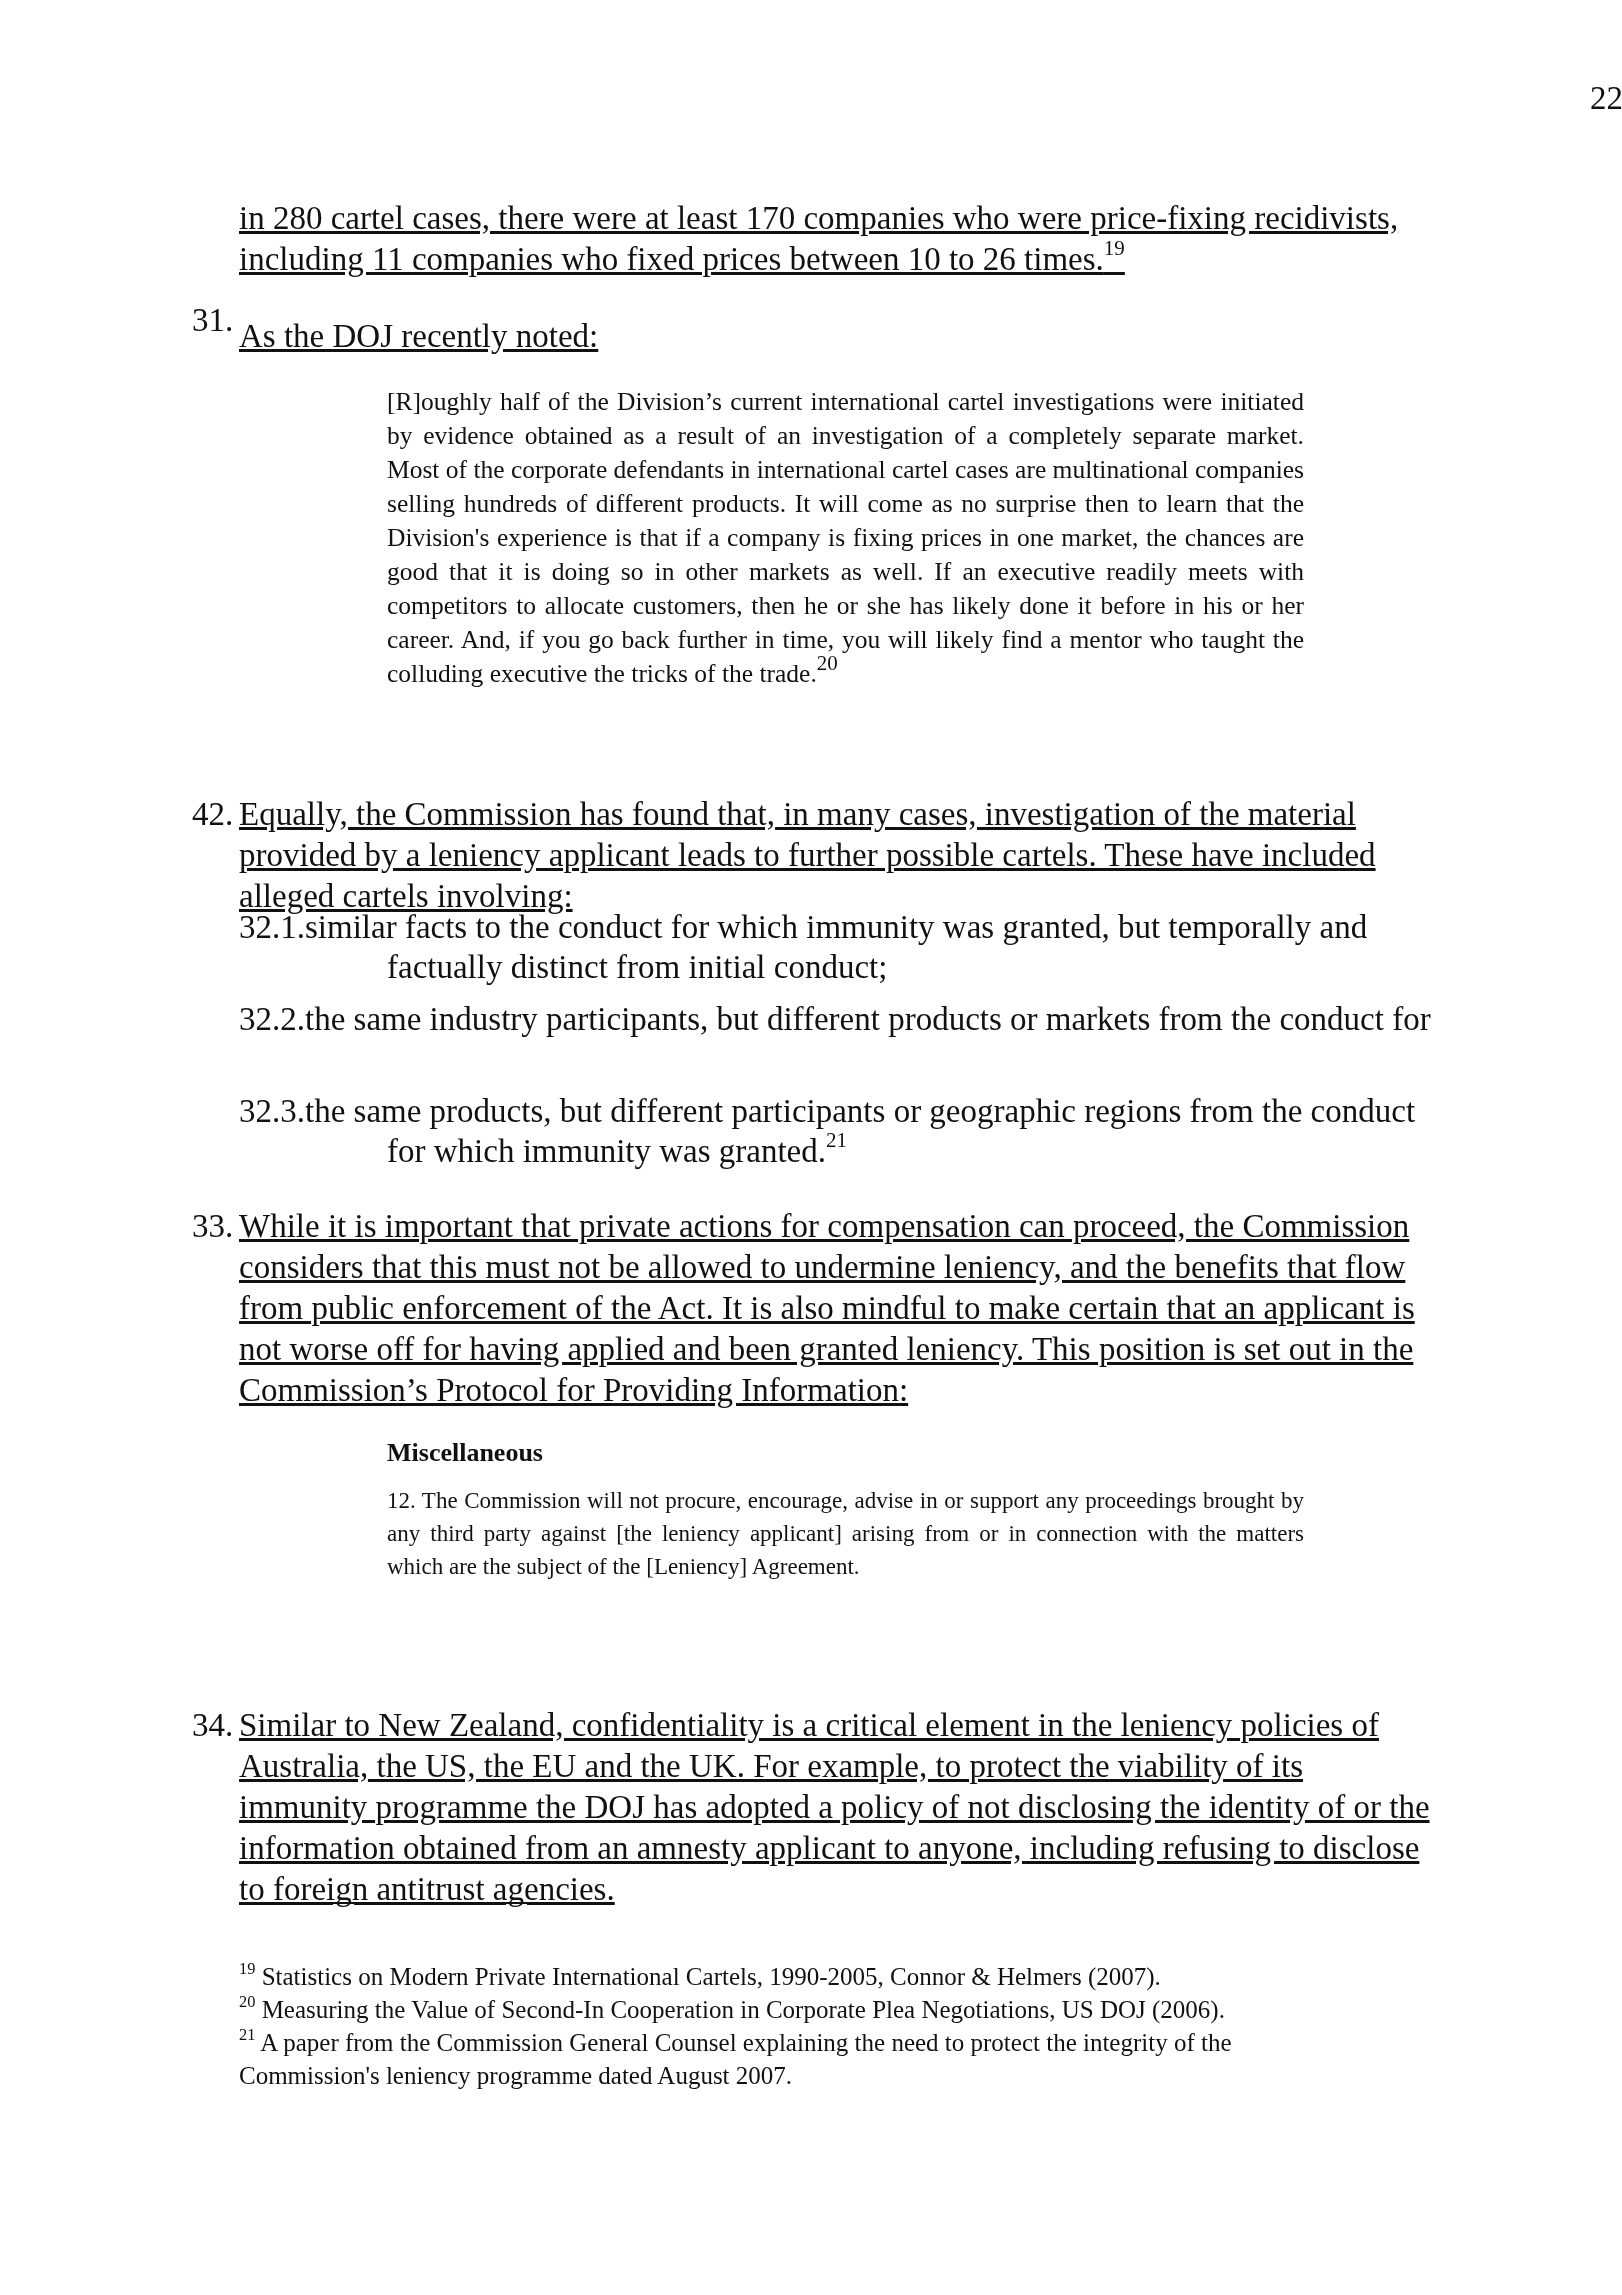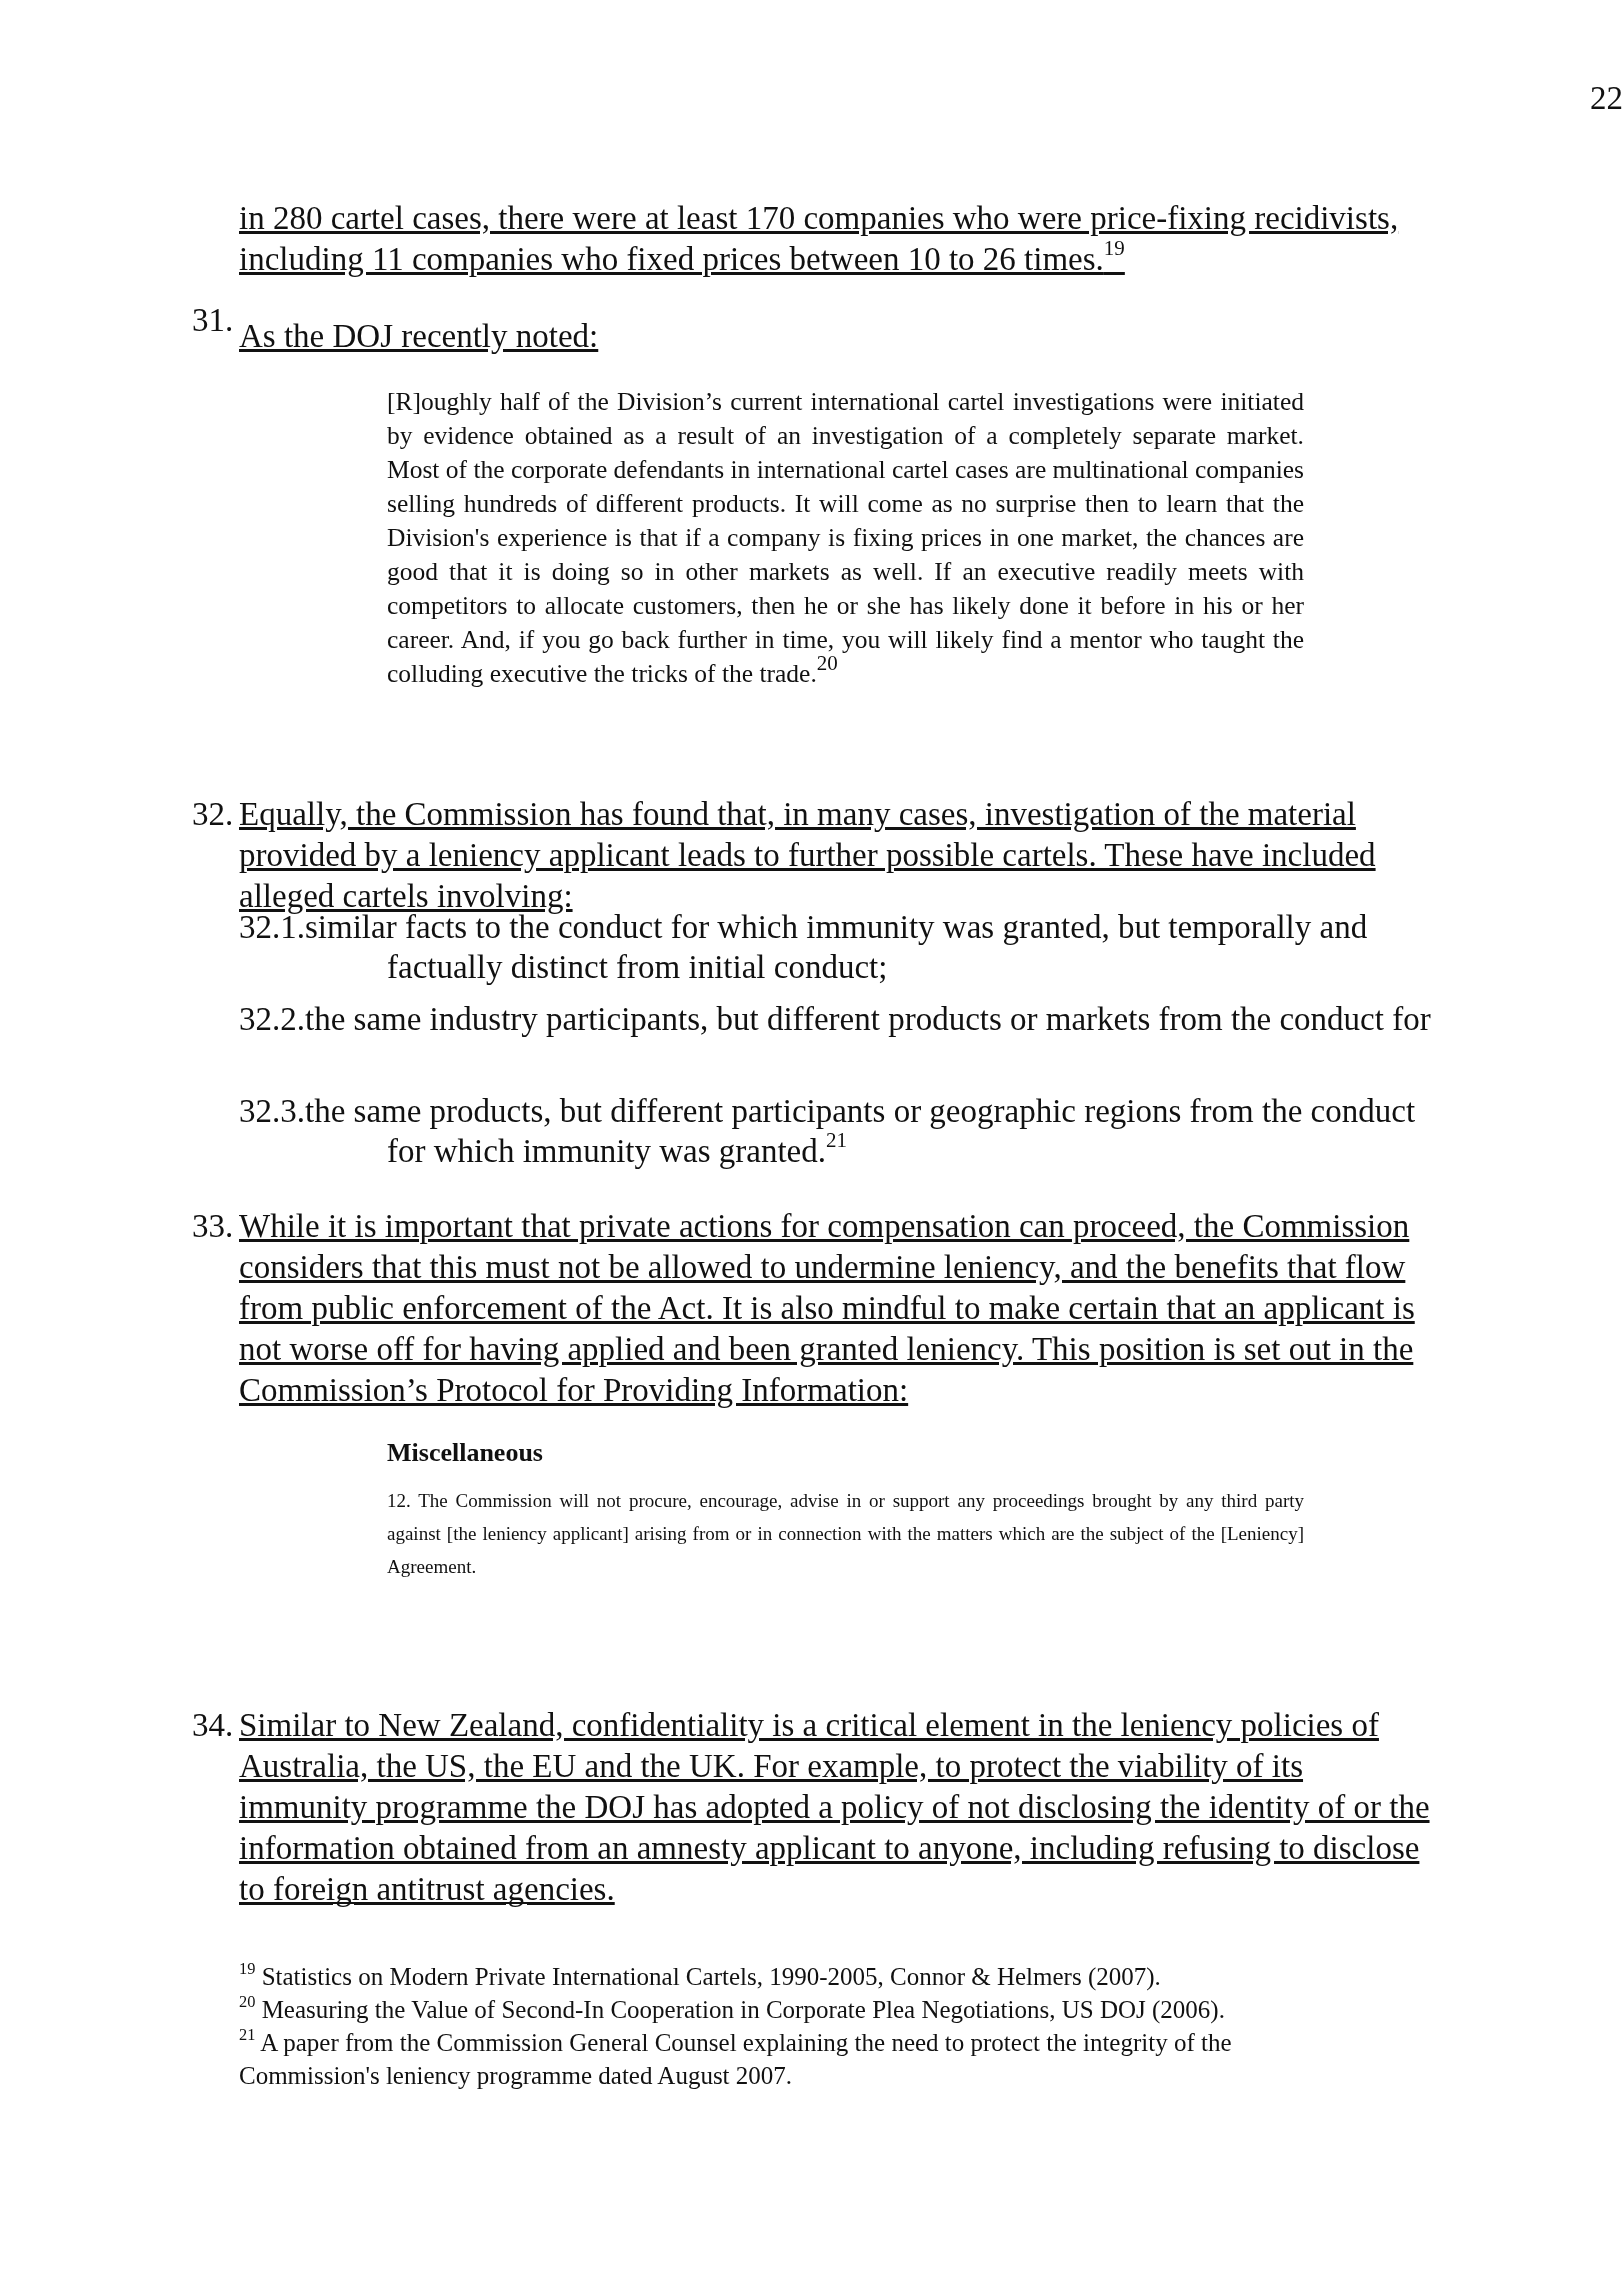--- a/index.html
+++ b/index.html
@@ -9,21 +9,21 @@
   .page-num { top: 80px; left: 0; width: 1623px; text-align: right; font-size: 33px; }
   .body-text { font-size: 33px; line-height: 41px; }
   .para { left: 239px; width: 1197px; text-decoration: underline; }
   .para-num { left: 192px; font-size: 33px; line-height: 41px; }
   sup { font-size: 21px; line-height: 0; position: relative; top: -2.6px; }
   .quote { left: 387px; width: 917px; font-size: 25.5px; line-height: 34px; text-align: justify; }
   .subitem { left: 239px; width: 1197px; font-size: 33px; line-height: 40px; }
   .subitem .lbl { display: inline; }
   .subitem .cont { display: block; padding-left: 148px; }
   .misc-head { left: 387px; font-size: 26px; font-weight: bold; }
-  .misc-quote { left: 387px; width: 917px; font-size: 19px; line-height: 33px; text-align: justify; }
+  .misc-quote { left: 387px; width: 917px; font-size: 23px; line-height: 33px; text-align: justify; }
   .fn-rule { left: 239px; top: 1902px; width: 348px; height: 0; border-top: 2px solid #111; }
   .footnotes { left: 239px; top: 1960px; width: 1112px; font-size: 25px; line-height: 33px; }
   .footnotes sup { font-size: 16.4px; top: -1.3px; }
   .fn-line { display: block; }
 </style>
 </head>
 <body>
 
 <div class="abs page-num">22</div>
 
@@ -32,21 +32,21 @@
   <span>including 11 companies who fixed prices between 10 to 26 times.</span><sup>19</sup>
 </div>
 
 <div class="abs para-num" style="top:300px;">31.</div>
 <div class="abs para body-text" style="top:316px;">As the DOJ recently noted:</div>
 
 <div class="abs quote" style="top:385px;">
   <span>[R]oughly half of the Division’s current international cartel investigations were initiated by evidence obtained as a result of an investigation of a completely separate market.  Most of the corporate defendants in international cartel cases are multinational companies selling hundreds of different products. It will come as no surprise then to learn that the Division's experience is that if a company is fixing prices in one market, the chances are good that it is doing so in other markets as well.  If an executive readily meets with competitors to allocate customers, then he or she has likely done it before in his or her career. And, if you go back further in time, you will likely find a mentor who taught the colluding executive the tricks of the trade.</span><sup>20</sup>
 </div>
 
-<div class="abs para-num" style="top:794px;">32.</div>
+<div class="abs para-num" style="top:794px;">42.</div>
 <div class="abs para body-text" style="top:794px;">
   <span>Equally, the Commission has found that, in many cases, investigation of the material</span><br>
   <span>provided by a leniency applicant leads to further possible cartels.  These have included</span><br>
   <span>alleged cartels involving:</span>
 </div>
 
 <div class="abs subitem" style="top:907px;">
   <span class="lbl">32.1.</span><span>similar facts to the conduct for which immunity was granted, but temporally and</span>
   <span class="cont">factually distinct from initial conduct;</span>
 </div>

